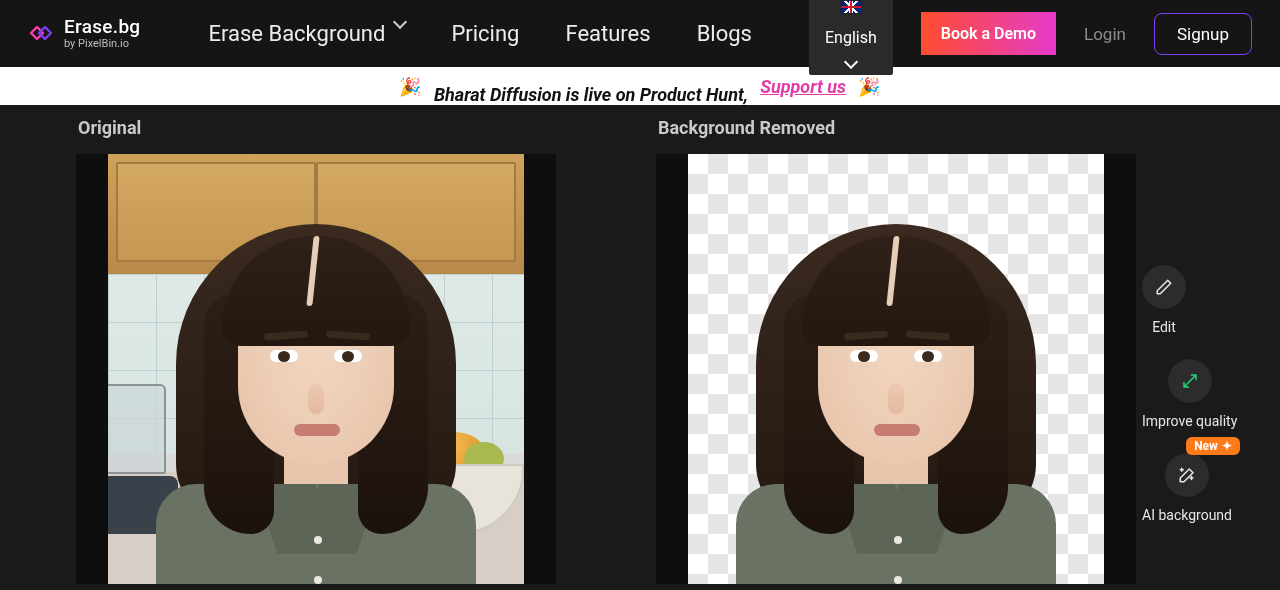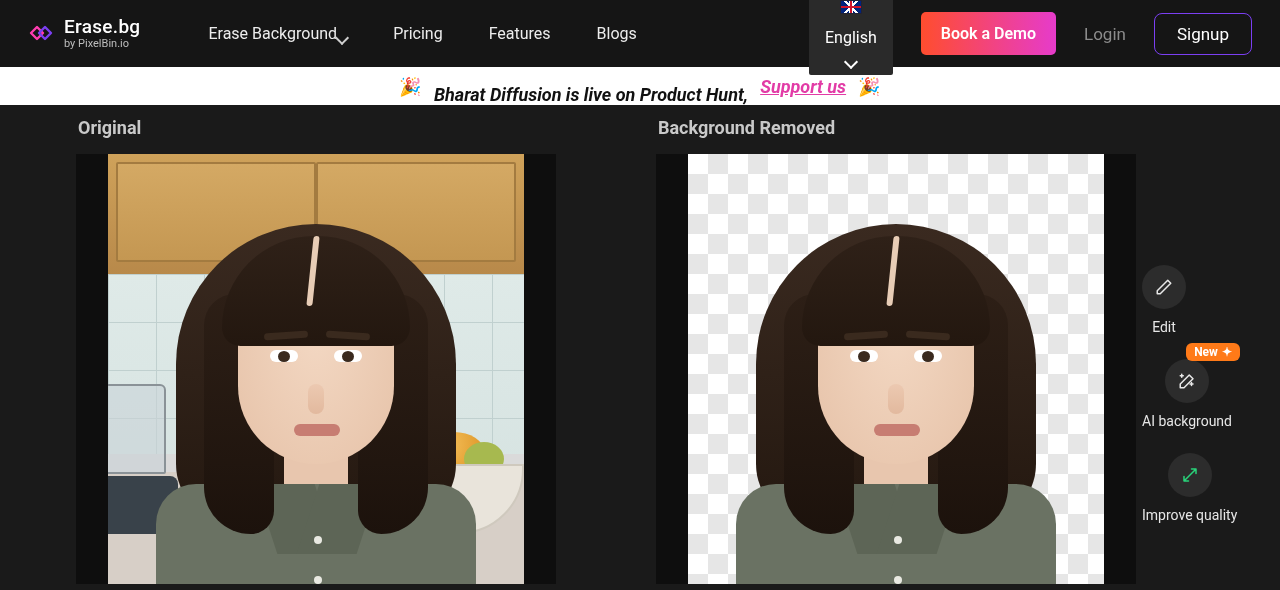--- a/index.html
+++ b/index.html
@@ -6,36 +6,36 @@
   body { background:#1a1a1a; color:#fff; width:1280px; height:590px; overflow:hidden; }
 
   
   .header { height:67px; background:#151515; display:flex; align-items:center; padding:16px 28px; gap:28px; }
   .logo { display:flex; align-items:center; gap:10px; }
   .logo-mark { width:26px; height:26px; position:relative; }
   .logo-text { display:flex; flex-direction:column; line-height:1.1; }
   .brand-main { font-size:19px; font-weight:500; letter-spacing:.3px; }
   .brand-sub { font-size:11px; color:#bdbdbd; }
   .nav { display:flex; align-items:center; gap:46px; margin-left:40px; }
-  .nav-item { font-size:16px; color:#ececec; cursor:pointer; display:flex; align-items:flex-end; gap:0; }
+  .nav-item { font-size:22px; color:#ececec; cursor:pointer; display:flex; align-items:flex-start; gap:10px; }
   .spacer { flex:1; }
   .lang { display:flex; align-items:center; gap:14px; background:#2a2a2a; padding:8px 16px; border-radius:2px; cursor:pointer;flex-direction:column; }
   .flag { width:22px; height:14px; background:
       linear-gradient(#01247d,#01247d);
       border:1px solid #223; position:relative; overflow:hidden;}
   .flag::before{content:"";position:absolute;inset:0;background:
       linear-gradient(to bottom,transparent 40%,#fff 40%,#fff 60%,transparent 60%),
       linear-gradient(to right,transparent 42%,#fff 42%,#fff 58%,transparent 58%),
       linear-gradient(45deg,transparent 44%,#fff 44%,#fff 56%,transparent 56%),
       linear-gradient(-45deg,transparent 44%,#fff 44%,#fff 56%,transparent 56%);}
   .flag::after{content:"";position:absolute;inset:0;background:
       linear-gradient(to bottom,transparent 44%,#cf142b 44%,#cf142b 56%,transparent 56%),
       linear-gradient(to right,transparent 46%,#cf142b 46%,#cf142b 54%,transparent 54%);}
   .lang-label { font-size:16px; }
-  .demo-btn { padding:12px 20px; border-radius:5px; font-size:16px; font-weight:600; cursor:pointer;
+  .demo-btn { padding:12px 20px; border-radius:0; font-size:16px; font-weight:600; cursor:pointer;
     background:linear-gradient(90deg,#ff4d2e 0%,#e63bcb 100%); }
   .login { font-size:17px; color:#8c8c8c; cursor:pointer; }
   .signup { font-size:17px; color:#fff; padding:10px 22px; border:1px solid #7b3ff2; border-radius:8px; cursor:pointer; }
 
   
   .banner { height:38px; background:#fff; color:#111; display:flex; align-items:center; justify-content:center; gap:12px; font-size:18px; }
   .banner-text { font-style:italic; font-weight:700;margin-top:16px; }
   .banner-link { color:#e23ba6; font-weight:700; font-style:italic; text-decoration:underline; cursor:pointer; }
 
   
@@ -252,36 +252,36 @@
     <div class="tool">
       <div class="tool-circle">
         <svg width="18" height="18" viewBox="0 0 24 24" fill="none" stroke="#e8e8e8" stroke-width="2" stroke-linecap="round" stroke-linejoin="round">
             <path d="M17 3l4 4L7 21H3v-4L17 3z"></path>
           </svg>
       </div>
       <div class="tool-label">Edit</div>
     </div>
 
     <div class="tool">
+      <div class="tool-circle">
+        <svg width="18" height="18" viewBox="0 0 24 24" fill="none" stroke="#29d37a" stroke-width="2" stroke-linecap="round" stroke-linejoin="round">
+            <path d="M14 4h6v6M20 4l-8 8M10 20H4v-6M4 20l8-8"></path>
+          </svg>
+      </div>
+      <div class="tool-label">Improve quality</div>
+    </div>
+
+    <div class="tool">
       <div class="new-badge">
         <span>New</span>
           <span>✦</span>
       </div>
       <div class="tool-circle">
         <svg width="18" height="18" viewBox="0 0 24 24" fill="none" stroke="#e8e8e8" stroke-width="2" stroke-linecap="round" stroke-linejoin="round">
             <path d="M15 4l5 5L8 21H3v-5L15 4z"></path>
             <path d="M5 3v4M3 5h4M18 14v4M16 16h4"></path>
           </svg>
       </div>
       <div class="tool-label">AI background</div>
     </div>
-
-    <div class="tool">
-      <div class="tool-circle">
-        <svg width="18" height="18" viewBox="0 0 24 24" fill="none" stroke="#29d37a" stroke-width="2" stroke-linecap="round" stroke-linejoin="round">
-            <path d="M14 4h6v6M20 4l-8 8M10 20H4v-6M4 20l8-8"></path>
-          </svg>
-      </div>
-      <div class="tool-label">Improve quality</div>
-    </div>
   </div>
 
 </div>
 
 </body></html>

